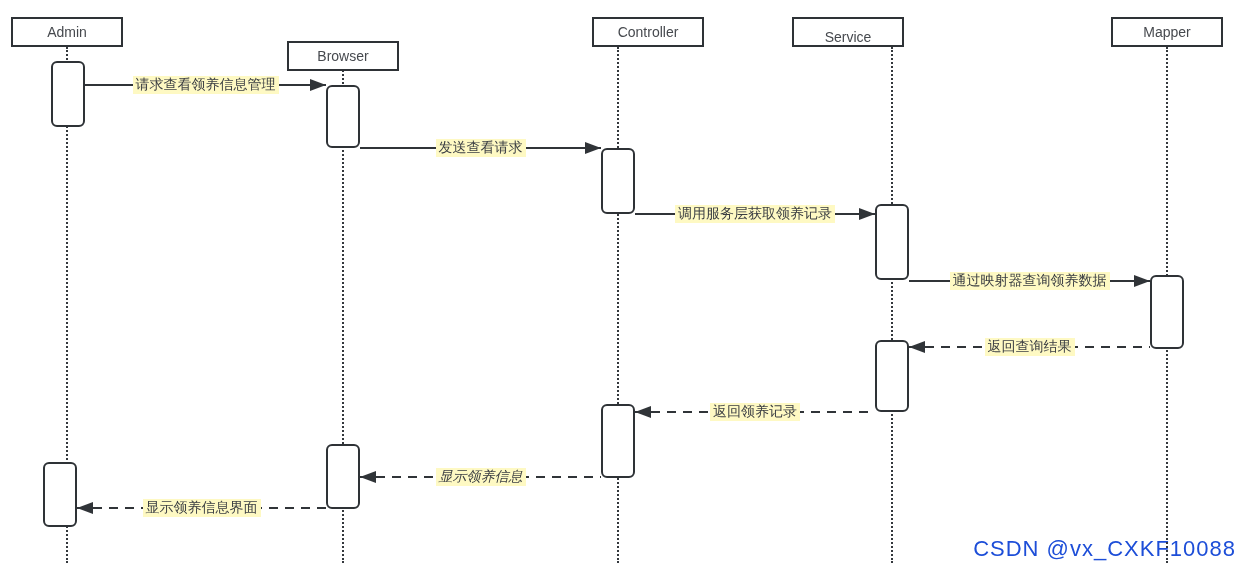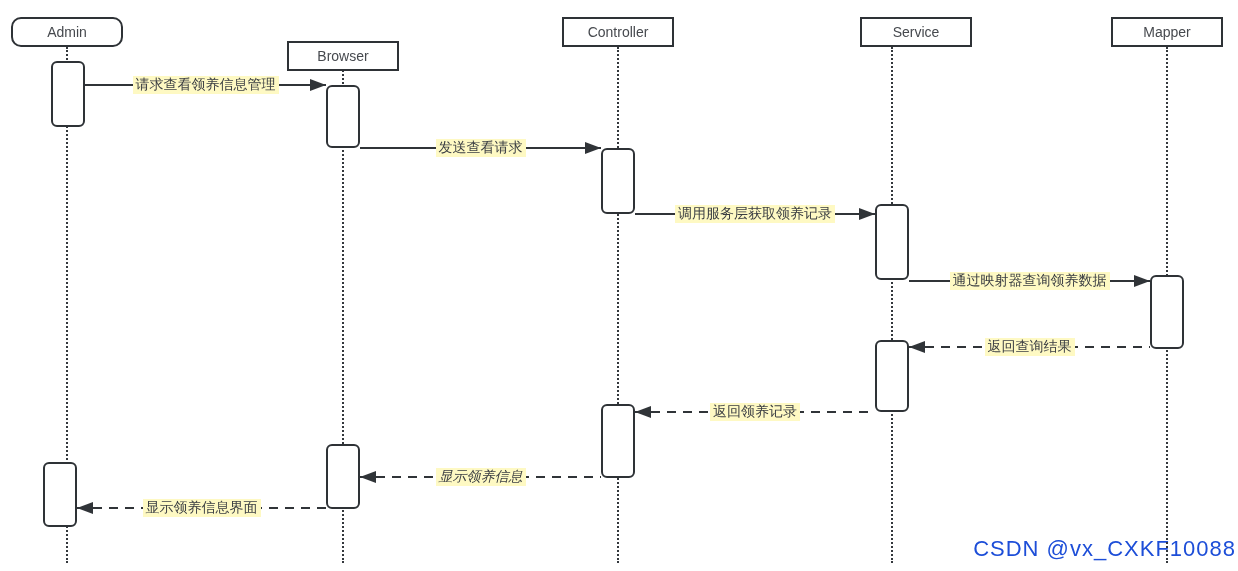--- a/index.html
+++ b/index.html
@@ -100,29 +100,29 @@
         <div class="arrowhead left"></div>
         <span class="msg-label">显示领养信息</span>
       </div>
       <div class="message" style="left: 77px; top: 507px; width: 249px; height: 2px;">
         <div class="msg-line dashed"></div>
         <div class="arrowhead left"></div>
         <span class="msg-label">显示领养信息界面</span>
       </div>
     </div>
   <div>
-      <div class="actor-box" style="left: 11px; top: 17px; border-radius: 10px;">
+      <div class="actor-box" style="left: 11px; top: 17px;">
         <span class="actor-label">Admin</span>
       </div>
       <div class="actor-box" style="left: 287px; top: 17px; margin-top: 24px;">
         <span class="actor-label">Browser</span>
       </div>
-      <div class="actor-box" style="left: 562px; top: 17px; align-items: center;">
+      <div class="actor-box" style="left: 592px; top: 17px; align-items: center;">
         <span class="actor-label">Controller</span>
       </div>
-      <div class="actor-box" style="left: 860px; top: 17px;">
+      <div class="actor-box" style="left: 792px; top: 17px; align-items: flex-end;">
         <span class="actor-label">Service</span>
       </div>
       <div class="actor-box" style="left: 1111px; top: 17px;">
         <span class="actor-label">Mapper</span>
       </div>
     </div>
 </div>
 
 </body></html>

